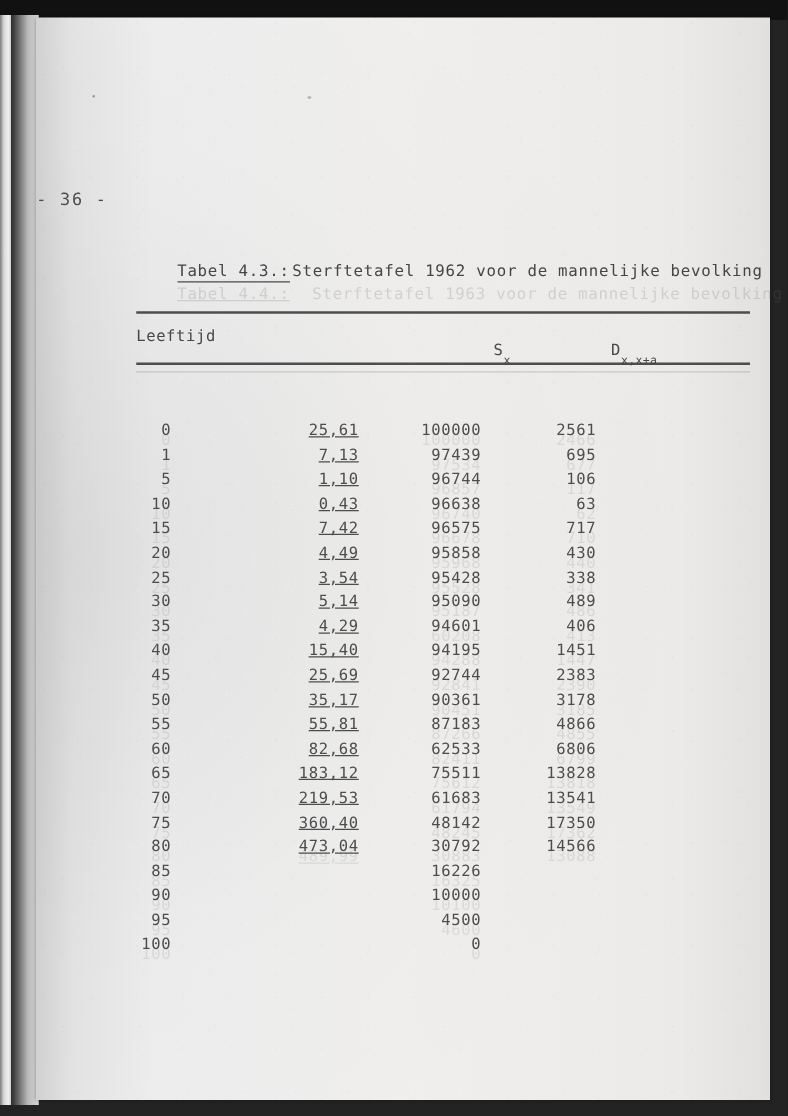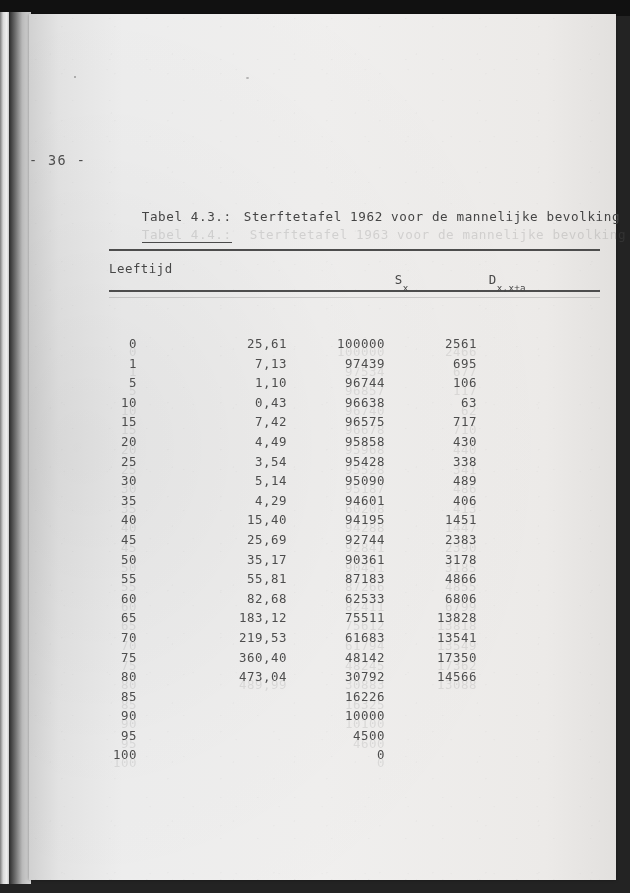--- a/index.html
+++ b/index.html
@@ -98,35 +98,35 @@
   #table-caption {
     position: absolute;
     left: 80px;
     top: 180px;
     font-size: 12.6px;
     letter-spacing: 0.6px;
     color: #454545;
   }
   #caption-label {
     border-bottom: 1.4px solid #4a4a4a;
-    padding-bottom: 18px;
-    margin-right: 12px;
+    padding-bottom: 1px;
+    margin-right: 2px;
   }
 
   
   #bleed-caption {
     position: absolute;
     left: 80px;
     top: 198px;
     font-size: 12.6px;
     letter-spacing: 0.6px;
     color: rgba(110,110,110,0.22);
     white-space: pre;
   }
-  #bleed-label { margin-right: 18px; }
+  #bleed-label { margin-right: 18px; text-decoration: underline; }
 
   
   .rule {
     position: absolute;
     left: 80px;
     width: 491px;
     background: #4d4d4d;
   }
   #rule-top    { top: 235px; height: 1.5px; }
   #rule-bottom { top: 276px; height: 1.5px; }
@@ -168,21 +168,21 @@
   }
   .cell {
     position: absolute;
     font-size: 12.4px;
     letter-spacing: 0.55px;
     color: #4d4d4d;
     text-align: right;
     white-space: pre;
   }
   .c-age { left: 40px;  width: 68px; }
-  .c-aqx { left: 150px; width: 108px; }
+  .c-aqx { left: 150px; width: 108px; text-decoration: underline; }
   .c-sx  { left: 272px; width: 84px; }
   .c-dx  { left: 372px; width: 76px; }
 
   
   #bleed-grid {
     position: absolute;
     left: 0;
     top: 330px;
     width: 587px;
     pointer-events: none;

